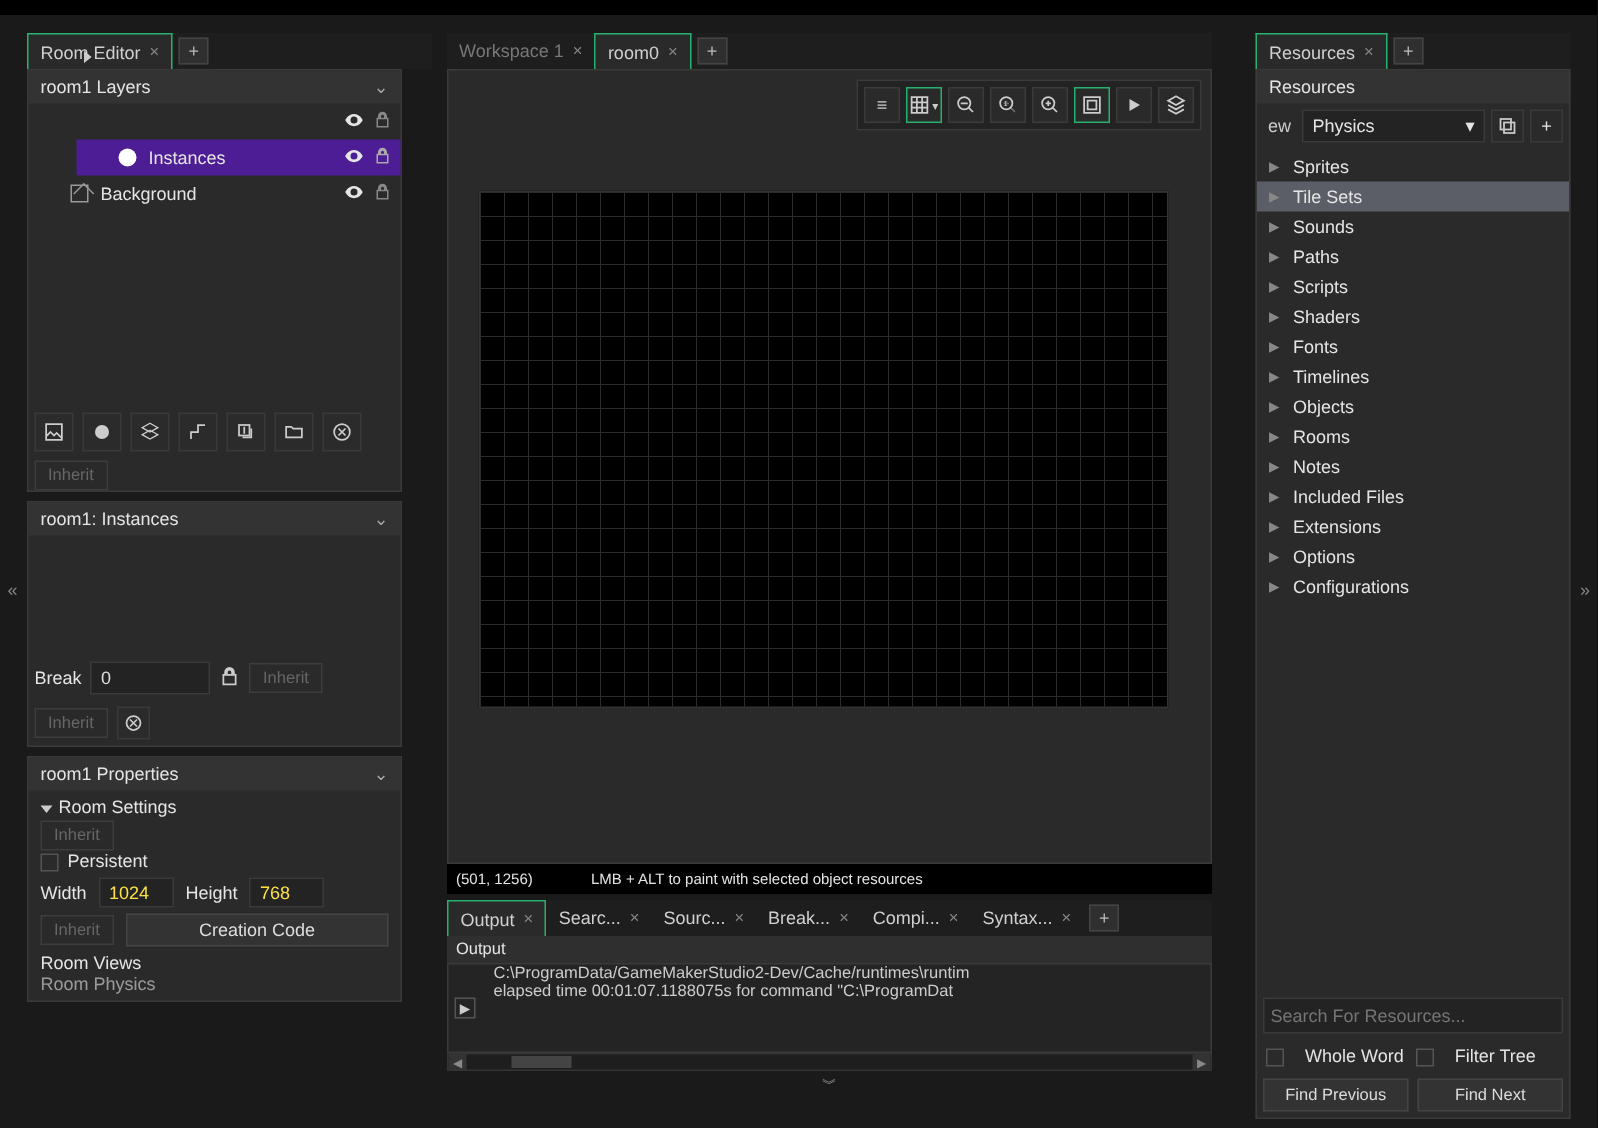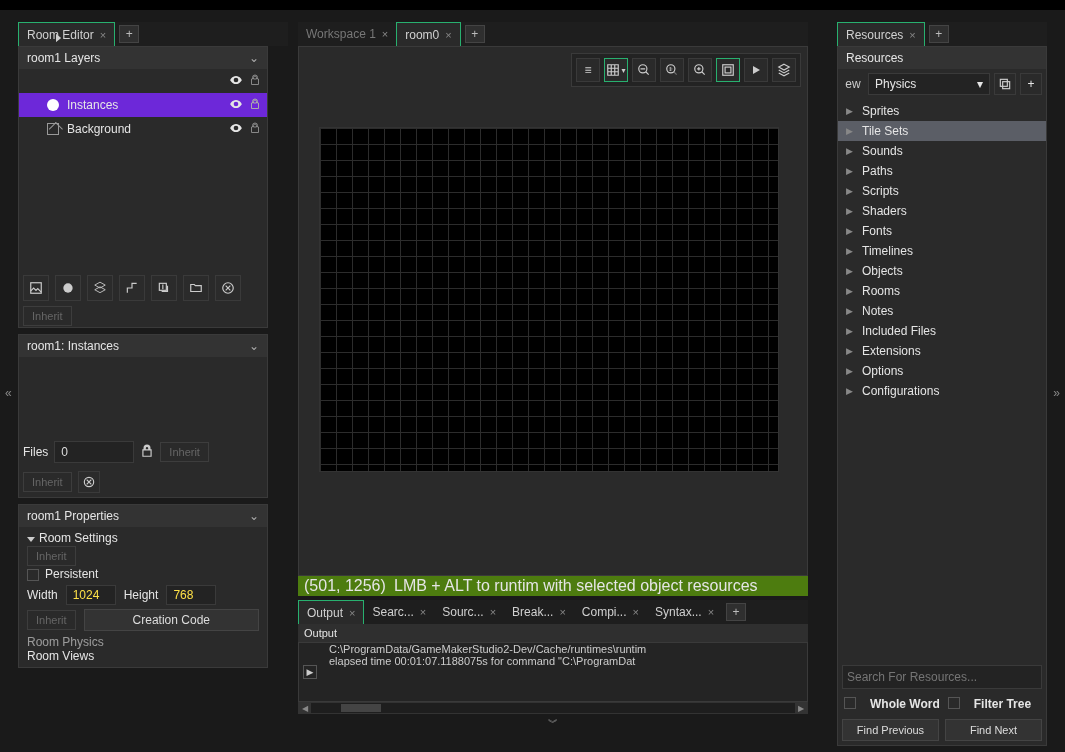--- a/index.html
+++ b/index.html
@@ -16,21 +16,21 @@
 .tab-add { width: 20px; height: 18px; margin-left: 4px; display:flex; align-items:center; justify-content:center; border:1px solid #444; background:#2f2f2f; color:#bbb; font-size:12px;}
 
 .section-header { display:flex; align-items:center; justify-content:space-between; padding: 4px 8px; background:#333; font-size:12px; height: 22px;}
 .section-header .chev { color:#aaa; }
 
 
 .left { position:absolute; left:18px; top:12px; width:270px; }
 .left .tab-bar { margin-bottom:0; }
 .layers-panel { width: 250px; background:#2a2a2a; border:1px solid #3a3a3a; }
 .layer-row { display:flex; align-items:center; height:24px; padding:0 6px; }
-.layer-row.sel { background:#6d28d9; }
+.layer-row.sel { background:#4c1d95;margin-left:32px; }
 .layer-icons-right { margin-left:auto; display:flex; gap:6px; align-items:center; }
 .layer-dot { width:12px; height:12px; border-radius:50%; background:#fff; margin: 0 8px 0 22px; }
 .bg-icon { width:12px; height:12px; border:1px solid #999; margin: 0 8px 0 22px; position:relative; }
 .bg-icon::after{content:"";position:absolute;inset:0;border-top:1px solid #999;border-left:1px solid #999;transform:rotate(45deg) translate(2px,-2px);}
 
 .tool-row { display:flex; gap:6px; padding:4px; }
 .tool-btn { width:26px; height:26px; border:1px solid #3a3a3a; background:#2b2b2b; display:flex; align-items:center; justify-content:center; color:#ccc; }
 .tool-btn svg { width:14px; height:14px; }
 
 .inherit-btn { padding:3px 8px; border:1px solid #3d3d3d; background:#2a2a2a; color:#666; font-size:11px; }
@@ -52,21 +52,21 @@
 .collapse-right { position:absolute; right:5px; top:50%; color:#888; font-size:12px;}
 
 
 .center { position:absolute; left:298px; top:12px; width:510px; }
 .center .tab-bar { }
 .canvas-area { height:530px; background:#2a2a2a; position:relative; border:1px solid #3a3a3a; }
 .canvas-toolbar { position:absolute; right:6px; top:6px; display:flex; gap:4px; background:#232323; padding:4px; border:1px solid #3a3a3a;}
 .ct-btn { width:24px;height:24px;border:1px solid #3a3a3a;background:#2a2a2a;display:flex;align-items:center;justify-content:center;color:#ccc;}
 .ct-btn.active { border-color:#28b06f; }
 .grid { position:absolute; left:20px; top:80px; width:460px; height:345px; background:#000; background-image: linear-gradient(#2c2c2c 1px, transparent 1px), linear-gradient(90deg, #2c2c2c 1px, transparent 1px); background-size: 16px 16px; border:1px solid #333;}
-.status-bar { display:flex; align-items:center; height:20px; padding:0 6px; background:#4d7c0f; font-size:16px; }
+.status-bar { display:flex; align-items:center; height:20px; padding:0 6px; background:#000000; font-size:10px; }
 .status-bar .coord { width:90px; }
 
 .output-panel { margin-top:4px; }
 .output-body { height:60px; background:#242424; border:1px solid #3a3a3a; position:relative; font-family:"Consolas",monospace; font-size:11px; color:#ccc; overflow:hidden;}
 .output-body .line { white-space:nowrap; padding-left:30px;}
 .out-head { background:#2f2f2f; padding:3px 6px; font-size:11px;}
 .out-arrow { position:absolute; left:4px; top:22px; width:14px;height:14px;border:1px solid #555;display:flex;align-items:center;justify-content:center;font-size:9px;}
 .out-scroll-h { height:12px; background:#1e1e1e; border:1px solid #333; display:flex; align-items:center;}
 .out-scroll-h .thumb { width:40px;height:8px;background:#444;margin-left:30px;}
 .out-scroll-btn{width:12px;height:12px;background:#333;font-size:8px;display:flex;align-items:center;justify-content:center;color:#888;}
@@ -79,21 +79,21 @@
 .res-toolbar { display:flex; align-items:center; gap:4px; padding:4px; }
 .res-toolbar .view { width:22px;text-align:center;color:#ccc;}
 .res-select { flex:1; display:flex; justify-content:space-between; align-items:center; background:#232323; border:1px solid #3a3a3a; padding:3px 6px;}
 .res-toolbar .sq { width:22px;height:22px;border:1px solid #3a3a3a;display:flex;align-items:center;justify-content:center;}
 .tree { padding:2px 0; }
 .tree-row { display:flex; align-items:center; height:20px; padding:0 8px; }
 .tree-row.sel { background:#5b5e66; }
 .tree-row .arr { width:10px; color:#888; font-size:9px; margin-right:6px;}
 .search-row { padding:4px;}
 .search-row input { width:100%; background:#232323; border:1px solid #3a3a3a; color:#e5e5e5; padding:4px; font-size:12px;}
-.filter-row { display:flex; gap:8px; padding:4px 6px; align-items:flex-start;font-weight:bold;}
+.filter-row { display:flex; gap:8px; padding:4px 6px; align-items:flex-end;}
 .find-row { display:flex; gap:6px; padding:4px;}
 .find-row button { flex:1; background:#333; border:1px solid #444; color:#ddd; padding:4px 0; font-size:11px;}
 
 .right .panel { display:flex; flex-direction:column; height:700px;}
 .tree-container { flex:1; overflow:hidden; }
 
 svg { fill: currentColor; }
 </style>
 </head>
 <body>
@@ -196,21 +196,21 @@
       <div style="padding:4px"><span class="inherit-btn">Inherit</span></div>
     </div>
 
     <div class="layers-panel" style="margin-top:6px">
       <div class="section-header">
         <span>room1: Instances</span>
         <span class="chev">⌄</span>
       </div>
       <div style="height:80px"></div>
       <div class="depth-row">
-        <span>Files</span>
+        <span>Break</span>
         <input type="text" value="0" style="">
         <span><svg viewBox="0 0 24 24" width="14" height="14">
               <path d="M17 10V7a5 5 0 00-10 0v3H5v11h14V10h-2zm-8-3a3 3 0 016 0v3H9V7z" fill="none" stroke="#ccc" stroke-width="2"></path>
             </svg></span>
         <span class="inherit-btn">Inherit</span>
       </div>
       <div class="depth-row">
         <span class="inherit-btn">Inherit</span>
         <div class="tool-btn" style="width:22px;height:22px">
             <svg viewBox="0 0 24 24" width="12" height="12">
@@ -233,22 +233,22 @@
         <div class="dim-row">
           <span>Width</span>
           <input type="text" value="1024" style="">
           <span>Height</span>
           <input type="text" value="768" style="">
         </div>
         <div class="dim-row">
           <span class="inherit-btn">Inherit</span>
           <div class="cc-btn">Creation Code</div>
         </div>
+        <div><span class="tri right"></span><span>Room Views</span></div>
         <div style="opacity:.6"><span class="tri right"></span><span>Room Physics</span></div>
-        <div><span class="tri right"></span><span>Room Views</span></div>
       </div>
     </div>
   </div>
 
   <div class="center">
     <div class="tab-bar">
       <div class="tab dim">
         <span>Workspace 1</span>
         <span class="close">×</span>
       </div>
@@ -300,21 +300,21 @@
         <div class="ct-btn">
             <svg viewBox="0 0 24 24" width="14" height="14">
               <path d="M12 2l9 5-9 5-9-5zM3 12l9 5 9-5M3 17l9 5 9-5" fill="none" stroke="#ccc" stroke-width="2"></path>
             </svg>
           </div>
       </div>
       <div class="grid"></div>
     </div>
     <div class="status-bar">
       <span class="coord">(501, 1256)</span>
-      <span>LMB + ALT to runtim with selected object resources</span>
+      <span>LMB + ALT to paint with selected object resources</span>
     </div>
 
     <div class="output-panel">
       <div class="tab-bar" id="output-tabs">
           <div class="tab active">
             <span>Output</span>
             <span class="close">×</span>
           </div>
           <div class="tab">
             <span>Searc...</span>

